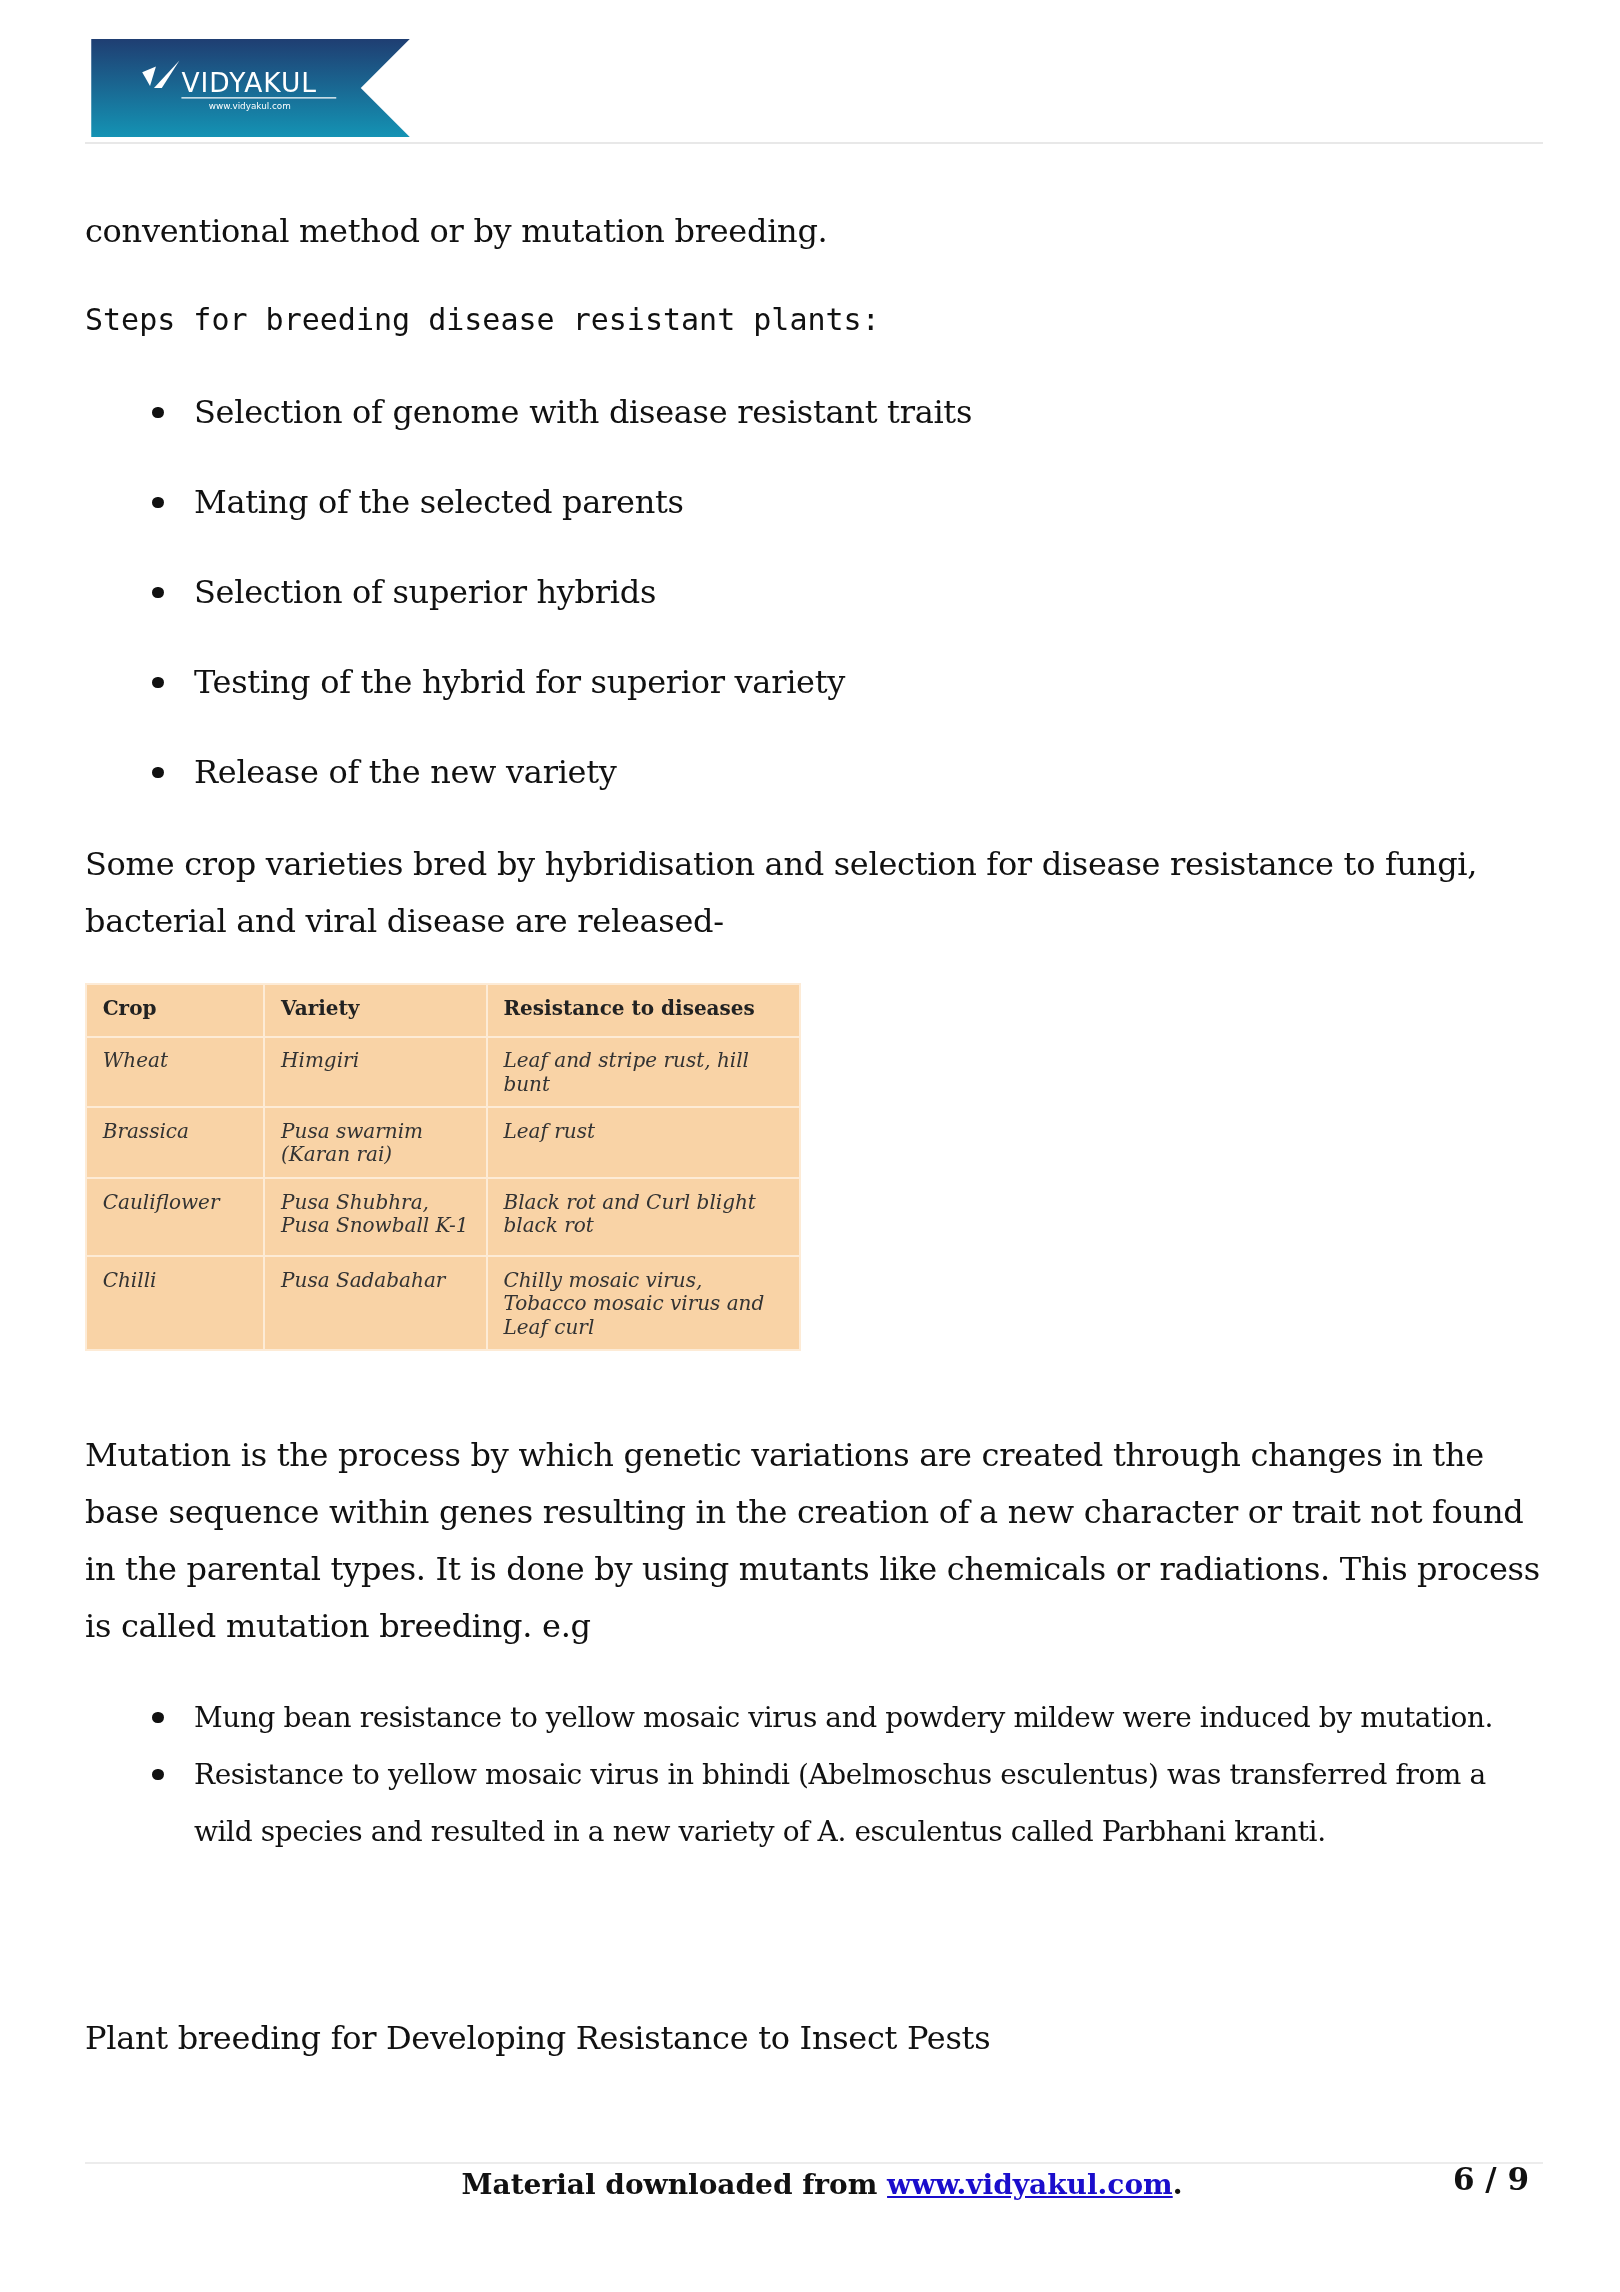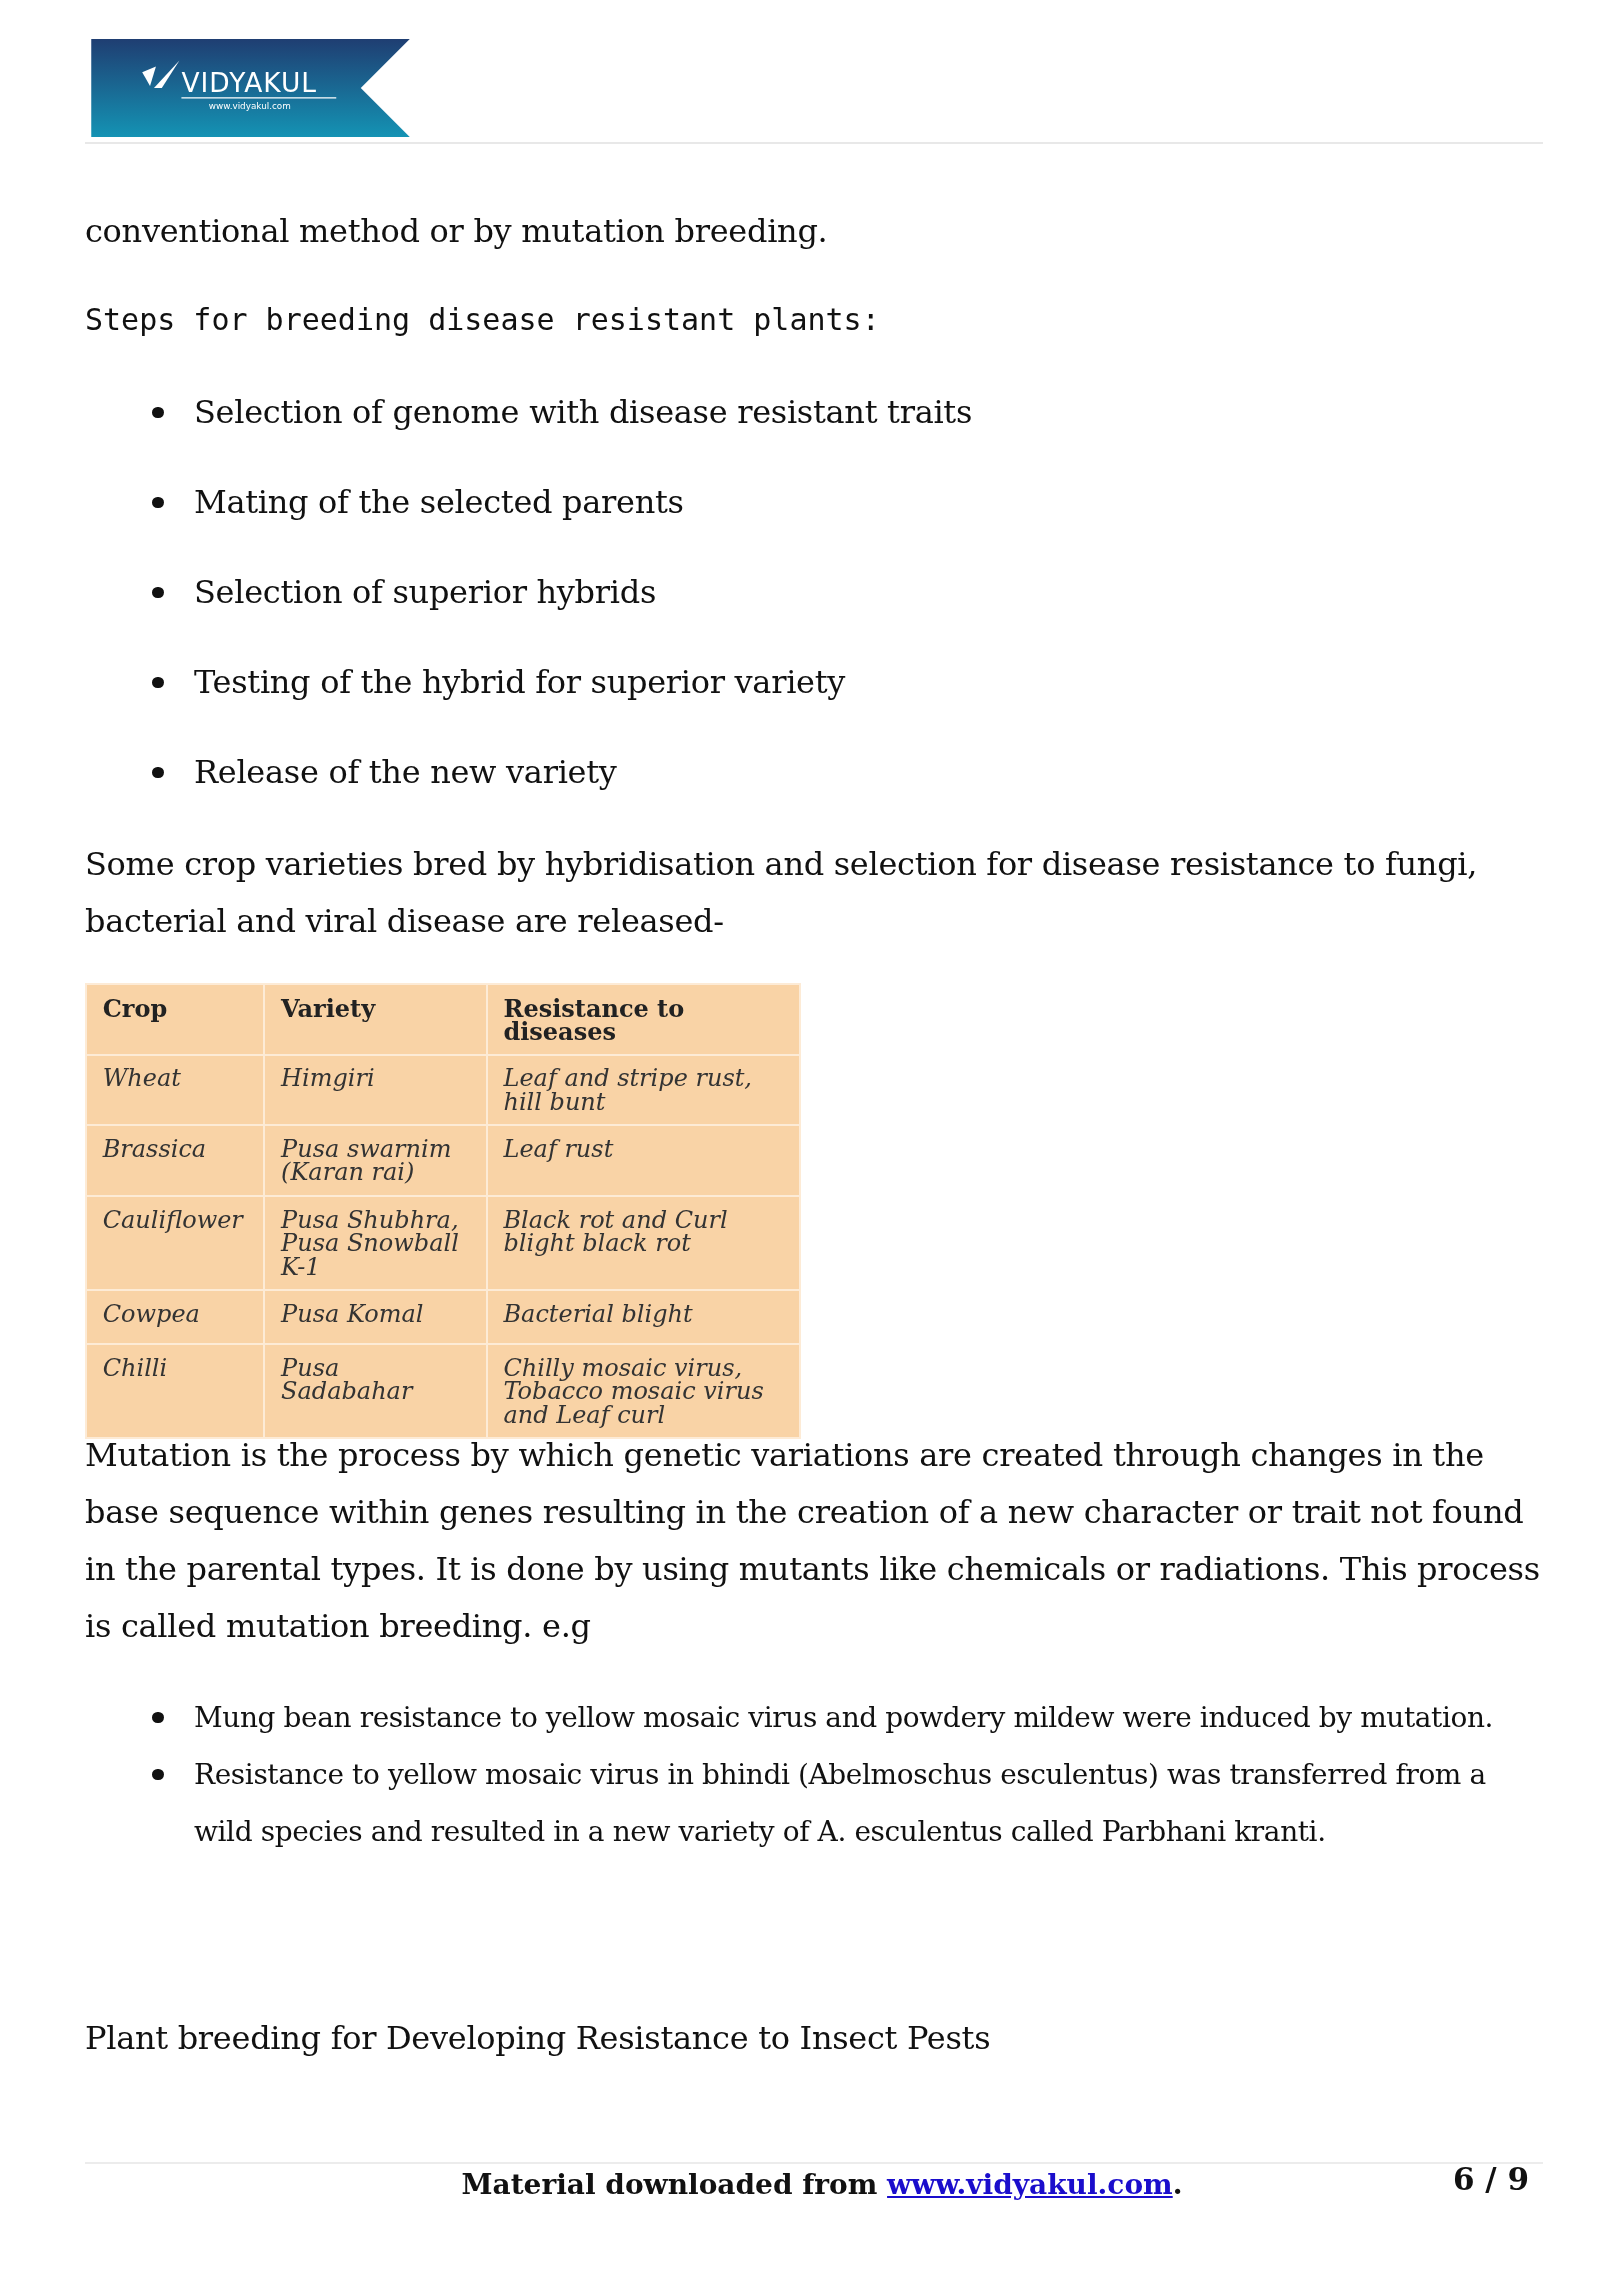--- a/index.html
+++ b/index.html
@@ -8,21 +8,21 @@
   .logo { position: absolute; left: 91px; top: 39px; width: 319px; height: 98px; }
   .logo svg { display: block; }
   .header-rule { position: absolute; left: 85px; top: 142px; width: 1458px; height: 2px; background: #e8e8e8; }
   .p { position: absolute; left: 85px; width: 1460px; font-size: 32px; line-height: 57px; letter-spacing: -0.3px; }
   .mono { position: absolute; left: 85px; font-family: "DejaVu Sans Mono", "Liberation Mono", monospace; font-size: 30px; }
   ul.steps, ul.eg { position: absolute; left: 85px; margin: 0; padding: 0; list-style: none; width: 1460px; }
   ul.steps li { position: relative; padding-left: 109px; font-size: 32px; height: 90px; line-height: 57px; letter-spacing: -0.3px; }
   ul.eg li { position: relative; padding-left: 109px; font-size: 28px; line-height: 57px; letter-spacing: -0.4px; }
   .bullet { position: absolute; left: 67px; top: 22.5px; width: 11.8px; height: 11.8px; border-radius: 50%; background: #111; }
   table.crops { position: absolute; left: 85px; top: 983px; width: 716px; border-collapse: collapse;
-                background: #f9d3a6; font-family: "DejaVu Serif", "Liberation Serif", serif; font-size: 24px; color: #333; }
+                background: #f9d3a6; font-family: "DejaVu Serif", "Liberation Serif", serif; font-size: 20px; color: #333; }
   table.crops td, table.crops th { border: 2.9px solid #fdebd6; vertical-align: top; text-align: left; padding: 11.8px 15.7px 9.8px 15.7px; line-height: 23.5px; }
   table.crops th { font-weight: bold; color: #222; height: 29px; }
   table.crops td { font-style: italic; }
   table.crops tr { border-left: none; }
   .col1 { width: 145px; } .col2 { width: 189px; }
   .footer-rule { position: absolute; left: 85px; top: 2162px; width: 1458px; height: 2px; background: #ececec; }
   .footer { position: absolute; left: 12px; width: 1620px; top: 2168px; text-align: center; font-size: 28px; font-weight: bold; }
   .footer a { color: #1a0dcc; text-decoration: underline; }
   .page-num { position: absolute; left: 1453px; top: 2161px; font-size: 31px; font-weight: bold; }
 </style>
@@ -80,25 +80,20 @@
     <tr style="height:57px;">
       <td>Brassica</td>
       <td>Pusa swarnim (Karan rai)</td>
       <td>Leaf rust</td>
     </tr>
     <tr style="height:78px;">
       <td>Cauliflower</td>
       <td>Pusa Shubhra, Pusa Snowball K-1</td>
       <td>Black rot and Curl blight black rot</td>
     </tr>
-    <tr style="height:54px;">
-      <td>Cowpea</td>
-      <td>Pusa Komal</td>
-      <td>Bacterial blight</td>
-    </tr>
     <tr style="height:90px;border-radius:12px;">
       <td>Chilli</td>
       <td>Pusa Sadabahar</td>
       <td>Chilly mosaic virus, Tobacco mosaic virus and Leaf curl</td>
     </tr>
   </tbody>
 </table>
 
 <div class="p" style="top:1427px;">Mutation is the process by which genetic variations are created through changes in the base sequence within genes resulting in the creation of a new character or trait not found in the parental types. It is done by using mutants like chemicals or radiations. This process is called mutation breeding. e.g</div>
 

